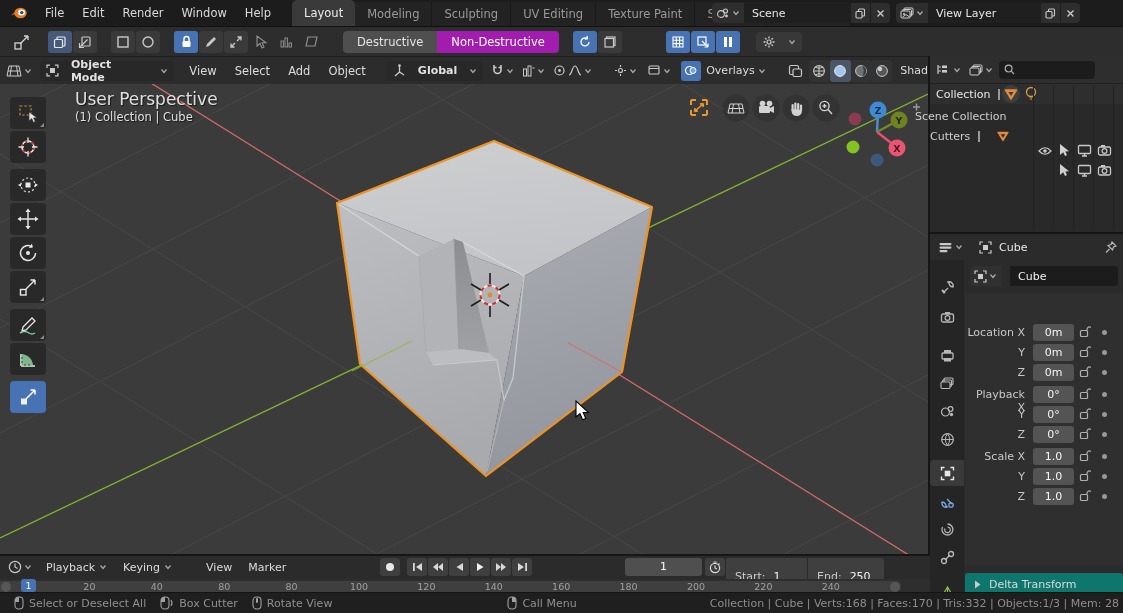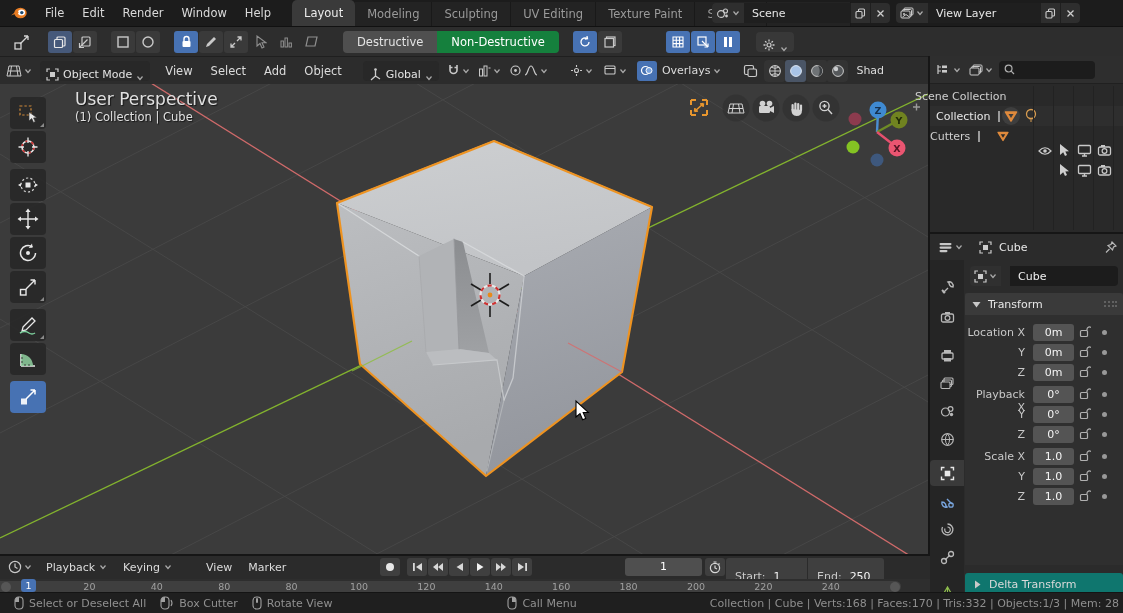--- a/index.html
+++ b/index.html
@@ -19,24 +19,24 @@
 .id-chip{display:flex;align-items:center;gap:2px;background:#2e2e2e;height:20px;padding:0 4px;}
 .id-text{padding:0 8px;color:#e6e6e6;flex:1;}
 .id-sq{width:19px;height:20px;display:flex;align-items:center;justify-content:center;background:#2e2e2e;margin-left:1px;}
 
 #toolsettings{position:absolute;left:0;top:26px;width:1123px;height:30px;background:#2d2d2d;border-top:1px solid #111;display:flex;align-items:center;}
 .ib{width:24px;height:22px;border-radius:3px;background:#3a3a3a;display:flex;align-items:center;justify-content:center;}
 .ib.blue{background:#4772b3;}
 .ib.teal{background:#46597a;}
 .grp{display:flex;gap:1px;margin-left:14px;}
 .txtbtn{height:22px;display:flex;align-items:center;padding:0 14px;font-size:11.5px;color:#e4e4e4;background:#4f4f4f;}
-.txtbtn.blue{background:#15803d;color:#fff;}
+.txtbtn.blue{background:#a21caf;color:#fff;}
 
 #vheader{position:absolute;left:0;top:56px;width:928px;height:28px;background:#2c2c2c;border-top:1px solid #1f1f1f;display:flex;align-items:center;}
-.dd{height:20px;background:#282828;border-radius:4px;display:flex;align-items:flex-end;gap:4px;padding:0 6px;color:#e2e2e2;}
+.dd{height:20px;background:#282828;border-radius:4px;display:flex;align-items:center;gap:12px;padding:0 6px;color:#e2e2e2;font-weight:bold;}
 .vh-menu{padding:5px 9px;color:#dcdcdc;font-size:11.5px;}
 .hicon{display:flex;align-items:center;gap:2px;}
 
 #viewport{position:absolute;left:0;top:84px;width:928px;height:470px;background:#3b3b3b;overflow:hidden;}
 #vp-label1{position:absolute;left:75px;top:5px;font-size:17px;color:#e0e0e0;text-shadow:1px 1px 1px rgba(0,0,0,.65);}
 #vp-label2{position:absolute;left:75px;top:26px;font-size:11.5px;color:#e0e0e0;text-shadow:1px 1px 1px rgba(0,0,0,.65);}
 #toolbar{position:absolute;left:10px;top:13px;width:36px;}
 .tbtn{width:36px;height:32px;border-radius:4px;background:rgba(40,40,40,.92);display:flex;align-items:center;justify-content:center;margin-bottom:2px;position:relative;}
 .tbtn.gap{margin-top:6px;}
 .tbtn.active{background:#4772b3;}
@@ -640,35 +640,35 @@
         </svg>
     </div>
     <div id="outliner-search">
       <svg width="11" height="11" viewBox="0 0 11 11">
           <circle cx="4.6" cy="4.6" r="3.4" fill="none" stroke="#b0b0b0" stroke-width="1.2"></circle>
           <path d="M7.2 7.2 L10 10" stroke="#b0b0b0" stroke-width="1.2"></path>
         </svg>
     </div>
   </div>
 
-  <div class="ol-row" style="margin-top:2px;">
-    <span class="lbl" style="margin-left:-15px;">Scene Collection</span>
-  </div>
   <div class="ol-row" style="background:#2e2e2e;">
     <span class="lbl" style="margin-left:6px;color:#e8e8e8;">Collection</span>
     <span style="width:2px;height:11px;background:#9a9a9a;margin-left:8px;"></span>
     <svg style="position:absolute;left:71px;" width="20" height="20" viewBox="0 0 20 20">
         <circle cx="10" cy="10" r="9" fill="#3e3e3e"></circle>
         <path d="M4.5,6 H15.5 L10,15 Z" fill="#e08a3c" stroke="#e08a3c" stroke-linejoin="round" stroke-width="1.5"></path>
         <path d="M7.5,8 H12.5 L10,12 Z" fill="#3e3e3e"></path>
       </svg>
     <svg style="position:absolute;left:94px;" width="14" height="16" viewBox="0 0 14 16">
         <circle cx="7" cy="6" r="4.5" fill="none" stroke="#d89c50" stroke-width="1.3"></circle>
         <path d="M5.5,11 h3 M6,13 h2" stroke="#d89c50" stroke-width="1.2"></path>
       </svg>
+  </div>
+  <div class="ol-row" style="margin-top:2px;">
+    <span class="lbl" style="margin-left:-15px;">Scene Collection</span>
   </div>
   <div class="ol-row">
     <span class="lbl" style="">Cutters</span>
     <span style="width:2px;height:11px;background:#9a9a9a;margin-left:8px;"></span>
     <svg style="position:absolute;left:64px;" width="18" height="18" viewBox="0 0 20 20">
         <path d="M4.5,6 H15.5 L10,15 Z" fill="#e08a3c" stroke="#e08a3c" stroke-linejoin="round" stroke-width="1.5"></path>
         <path d="M7.5,8 H12.5 L10,12 Z" fill="#2a2a2a"></path>
       </svg>
   </div>
 
@@ -817,38 +817,20 @@
           <path d="M1 4 V1 H4 M9 1 H12 V4 M12 9 V12 H9 M4 12 H1 V9" fill="none" stroke="#ccc" stroke-width="1.2"></path>
           <rect x="4" y="4" width="5" height="5" fill="#ccc"></rect>
         </svg>
       <svg class="cv" width="8" height="6" viewBox="0 0 8 6">
           <path d="M1.5 1.5 L4 4.5 L6.5 1.5" fill="none" stroke="#aaa" stroke-width="1.2"></path>
         </svg>
     </div>
     <div id="pname-field">Cube</div>
 
     <div id="transform-panel">
-      <div id="transform-header">
-        <svg style="margin-left:7px;" width="9" height="7" viewBox="0 0 9 7">
-            <path d="M0.5,1 L8.5,1 L4.5,6.5 Z" fill="#c9c9c9"></path>
-          </svg>
-        <span style="margin-left:7px;">Transform</span>
-        <svg class="grip" width="14" height="8" viewBox="0 0 14 8">
-            <g fill="#9a9a9a">
-              <circle cx="2" cy="2" r="1"></circle>
-              <circle cx="6" cy="2" r="1"></circle>
-              <circle cx="10" cy="2" r="1"></circle>
-              <circle cx="13" cy="2" r="1"></circle>
-              <circle cx="2" cy="6" r="1"></circle>
-              <circle cx="6" cy="6" r="1"></circle>
-              <circle cx="10" cy="6" r="1"></circle>
-              <circle cx="13" cy="6" r="1"></circle>
-            </g>
-          </svg>
-      </div>
       <div id="transform-rows">
           <div class="trow" style="top: 30px;">
             <span class="tlabel">Location X</span>
             <div class="tval">0m</div>
             <svg class="tlock" width="12" height="13" viewBox="0 0 12 13">
               <rect x="1.5" y="5.5" width="7" height="6" rx="1" fill="none" stroke="#b0b0b0" stroke-width="1.2"></rect>
               <path d="M8,5.5 V4 a2.5,2.5 0 0 1 4,-1.5" fill="none" stroke="#b0b0b0" stroke-width="1.2"></path>
             </svg>
             <span class="tdot"></span>
           </div>

